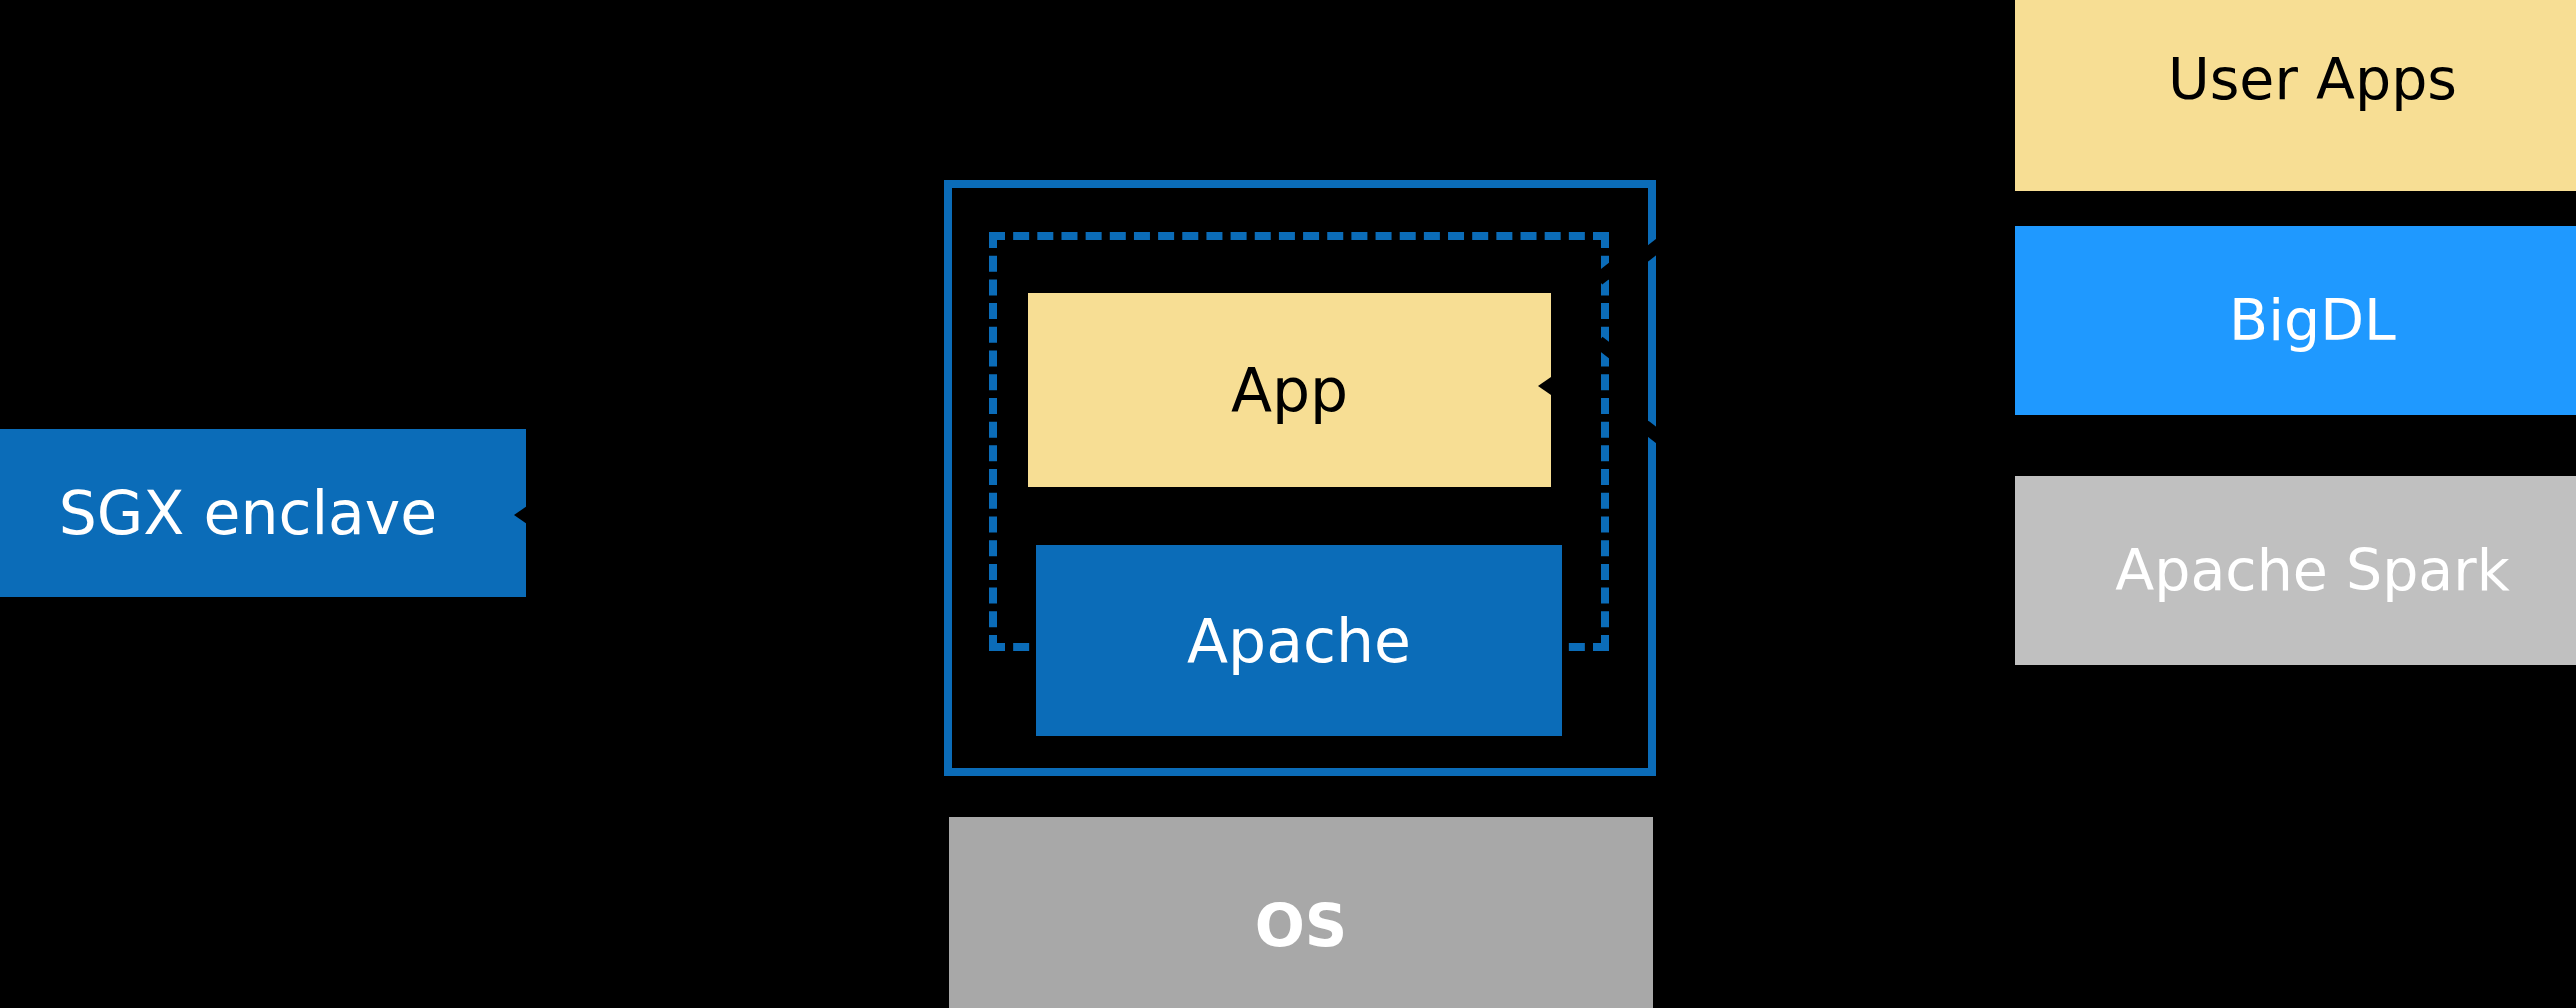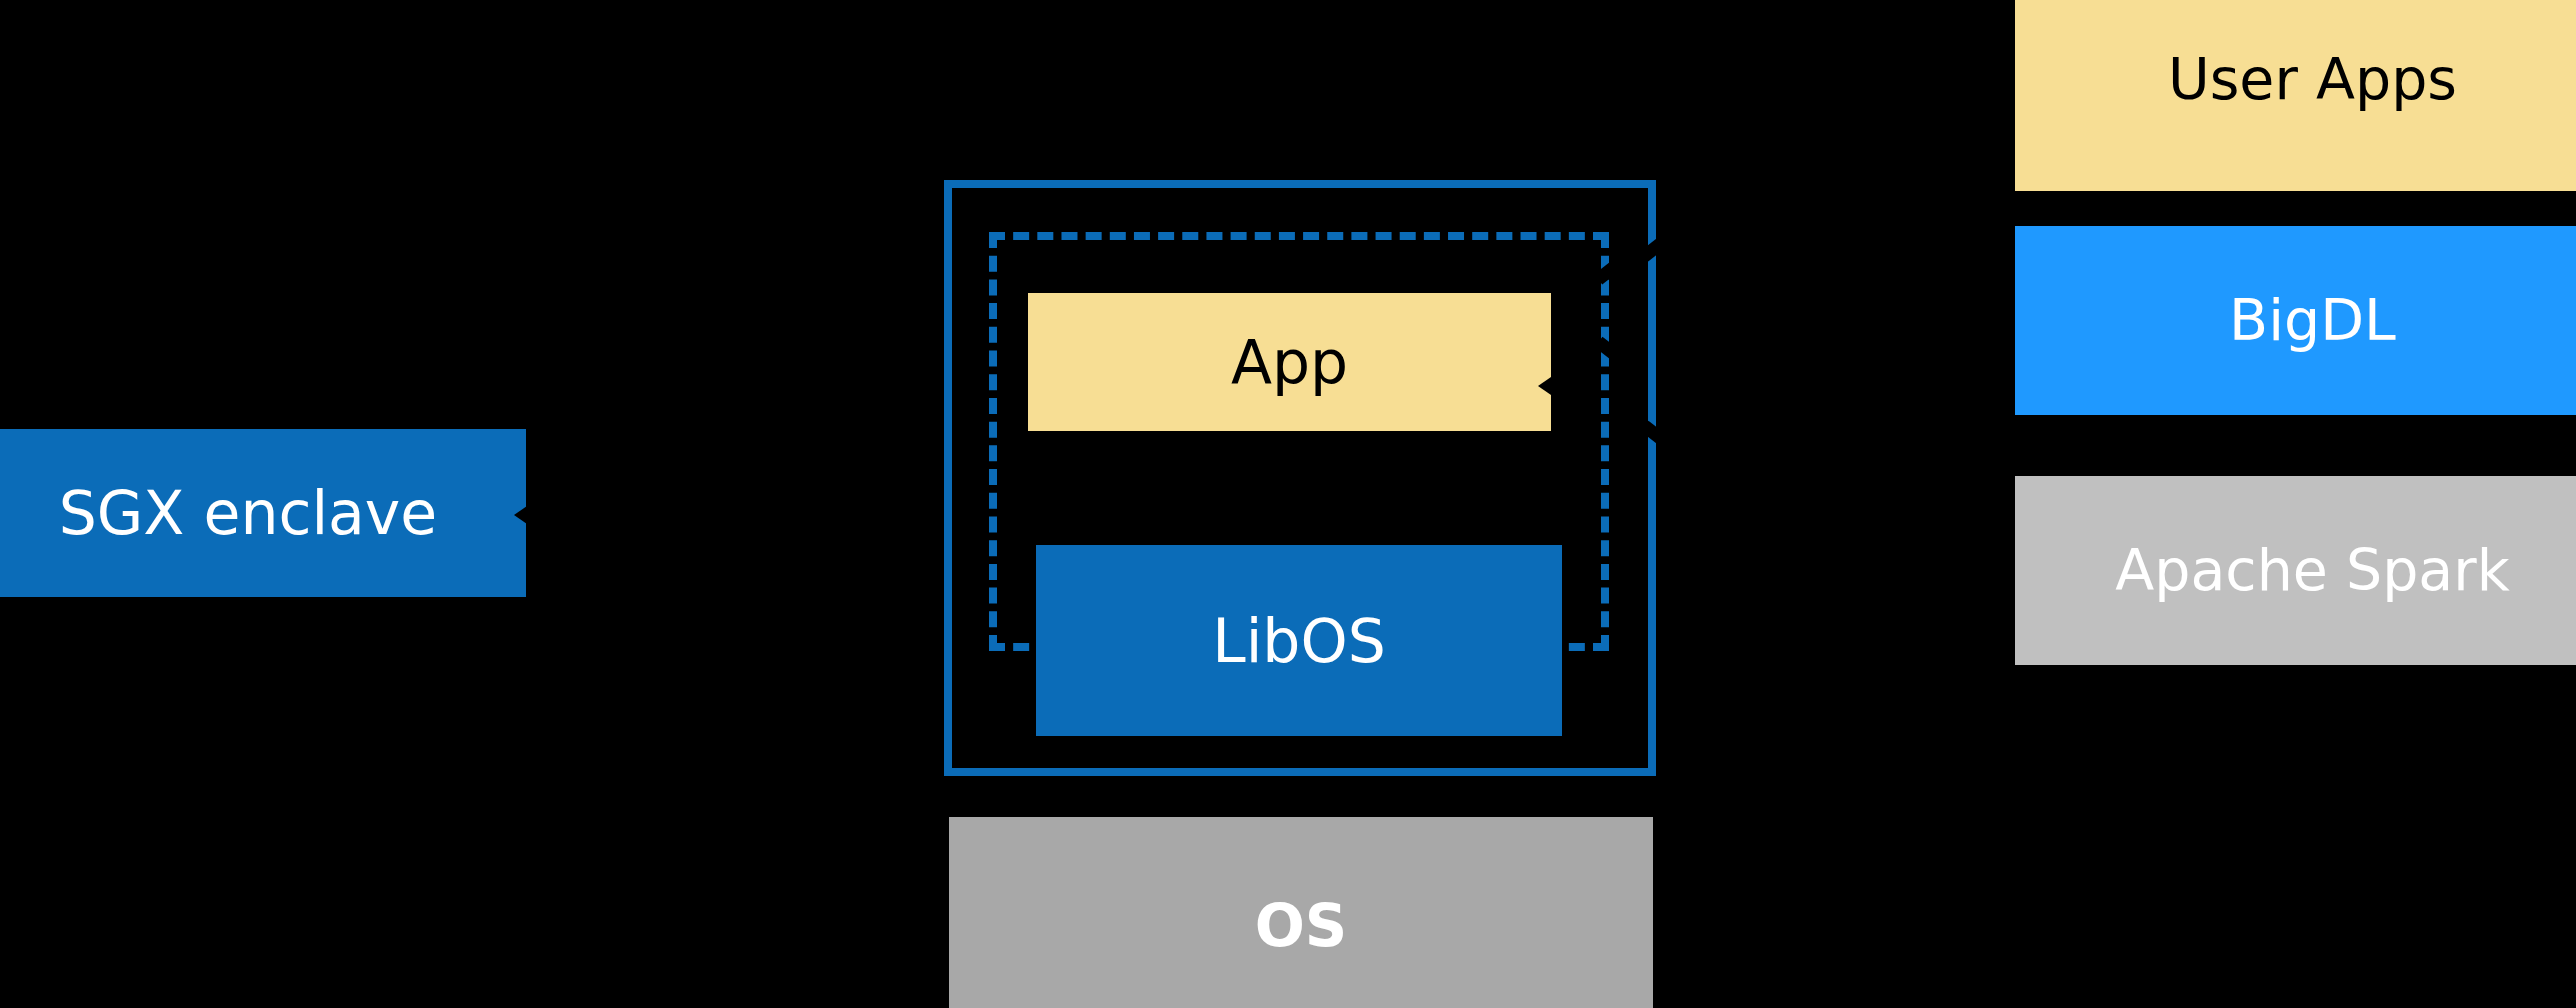--- a/index.html
+++ b/index.html
@@ -61,21 +61,21 @@
     width: 620px;
     height: 419px;
     border: 8.4px dashed #0B6CB8;
     background: transparent;
   }
 
   #app-box {
     left: 1028px;
     top: 293px;
     width: 523px;
-    height: 138px;
+    height: 194px;
     background: #F7DE94;
     color: #000000;
     font-size: 60px;
   }
 
   #libos-box {
     left: 1036px;
     top: 545px;
     width: 526px;
     height: 191px;
@@ -165,21 +165,21 @@
               transform:rotate(38deg);"></div>
   <div class="connector-notch" style="left:1642px; top:426px; width:22px; height:13.4px;
               transform:rotate(38deg);"></div>
 
   <div class="box" id="app-box">
     <span class="label">App</span>
   </div>
   <div class="arrowhead" id="arrow-into-app"></div>
 
   <div class="box" id="libos-box">
-    <span class="label">LibOS</span>
+    <span class="label">Apache</span>
   </div>
 
   <div class="box" id="os-box">
     <span class="label">OS</span>
   </div>
 
   <div class="box" id="user-apps-box">
     <span class="label">User Apps</span>
   </div>
 

